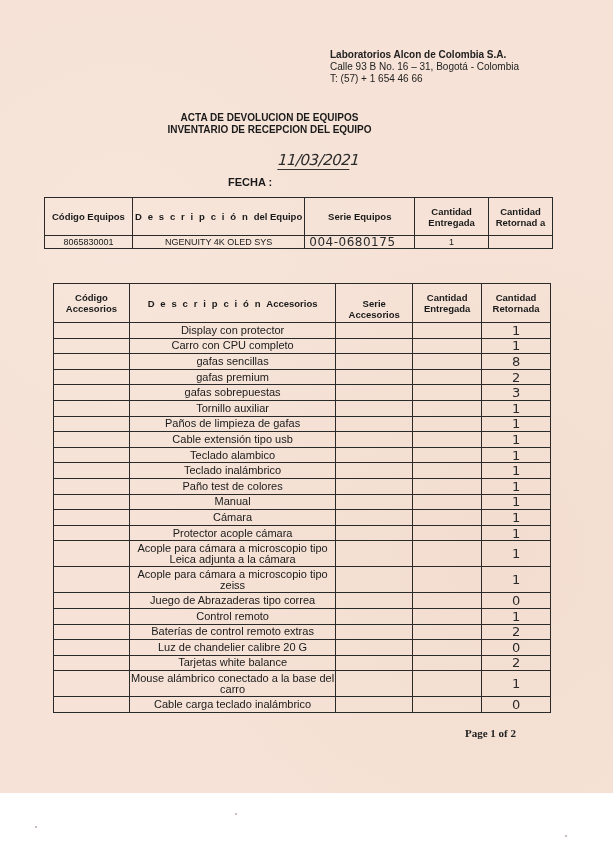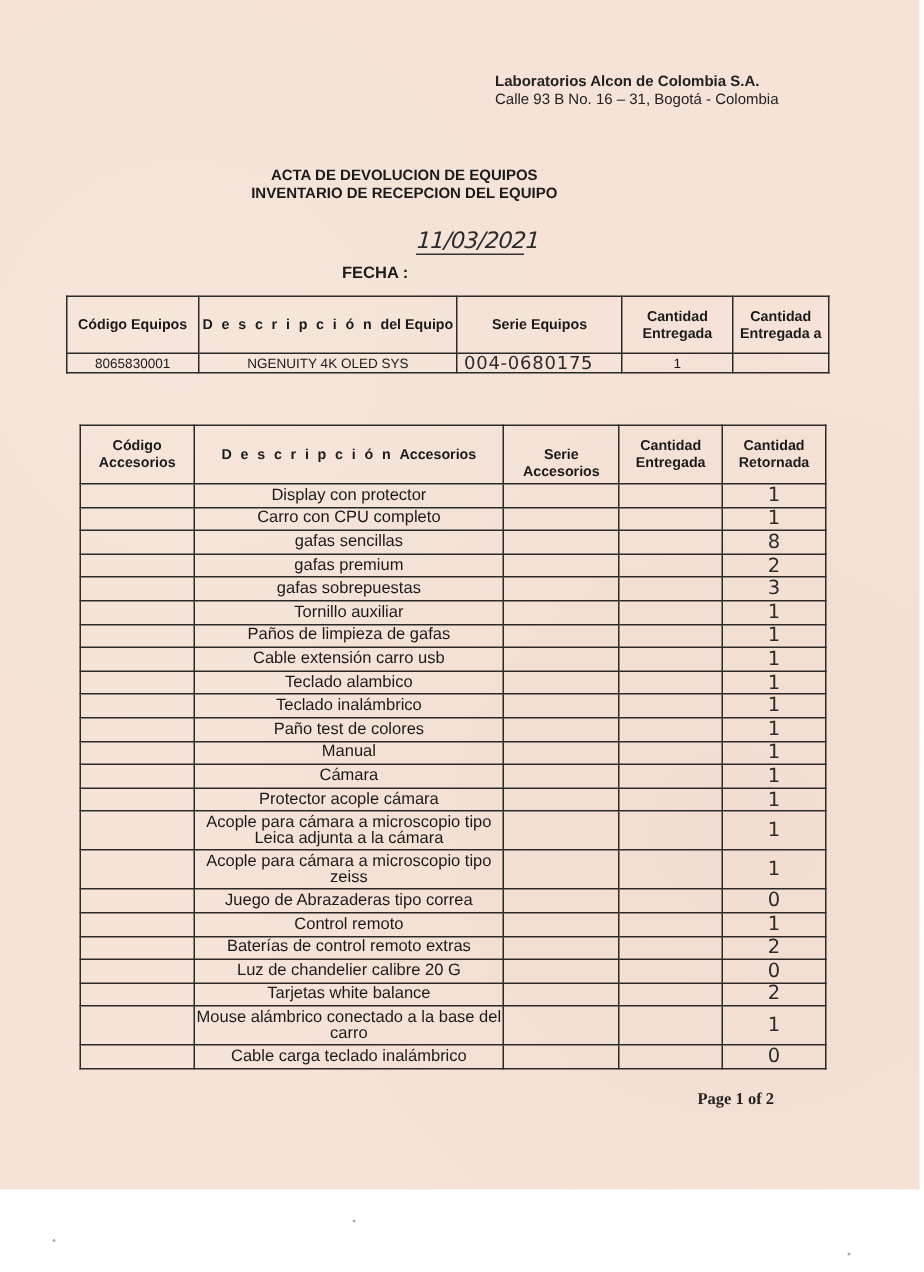--- a/index.html
+++ b/index.html
@@ -44,20 +44,21 @@
   .speck { position:absolute; width:2px; height:2px; background:#b9a9a0; border-radius:1px; }
 </style>
 </head>
 <body>
 
 <div class="paper">
 
   <div class="company">
     <div class="name">Laboratorios Alcon de Colombia S.A.</div>
     <div>Calle 93 B No. 16 – 31, Bogotá - Colombia</div>
+    <div>T: (57) + 1 654 46 66</div>
   </div>
 
   <div class="title">
     <div>ACTA DE DEVOLUCION DE EQUIPOS</div>
     <div>INVENTARIO DE RECEPCION DEL EQUIPO</div>
   </div>
 
   <div class="fecha">FECHA :</div>
   <div class="fecha-val">11/03/2021</div>
 
@@ -68,21 +69,21 @@
         <col style="width:110px">
         <col style="width:74px">
         <col style="width:64px">
     </colgroup>
     <thead>
       <tr>
         <th>Código Equipos</th>
         <th class="spaced"><span>D e s c r i p c i ó n</span> <span class="tail">del Equipo</span></th>
         <th>Serie Equipos</th>
         <th>Cantidad Entregada</th>
-        <th>Cantidad Entregada a</th>
+        <th>Cantidad Retornad a</th>
       </tr>
     </thead>
     <tbody>
       <tr>
         <td>8065830001</td>
         <td>NGENUITY 4K OLED SYS</td>
         <td class="hand">004-0680175</td>
         <td>1</td>
         <td></td>
       </tr>
@@ -151,21 +152,21 @@
         </tr>
         <tr>
           <td></td>
           <td class="desc">Paños de limpieza de gafas</td>
           <td></td>
           <td></td>
           <td class="ret hand">1</td>
         </tr>
         <tr>
           <td></td>
-          <td class="desc">Cable extensión carro usb</td>
+          <td class="desc">Cable extensión tipo usb</td>
           <td></td>
           <td></td>
           <td class="ret hand">1</td>
         </tr>
         <tr>
           <td></td>
           <td class="desc">Teclado alambico</td>
           <td></td>
           <td></td>
           <td class="ret hand">1</td>

